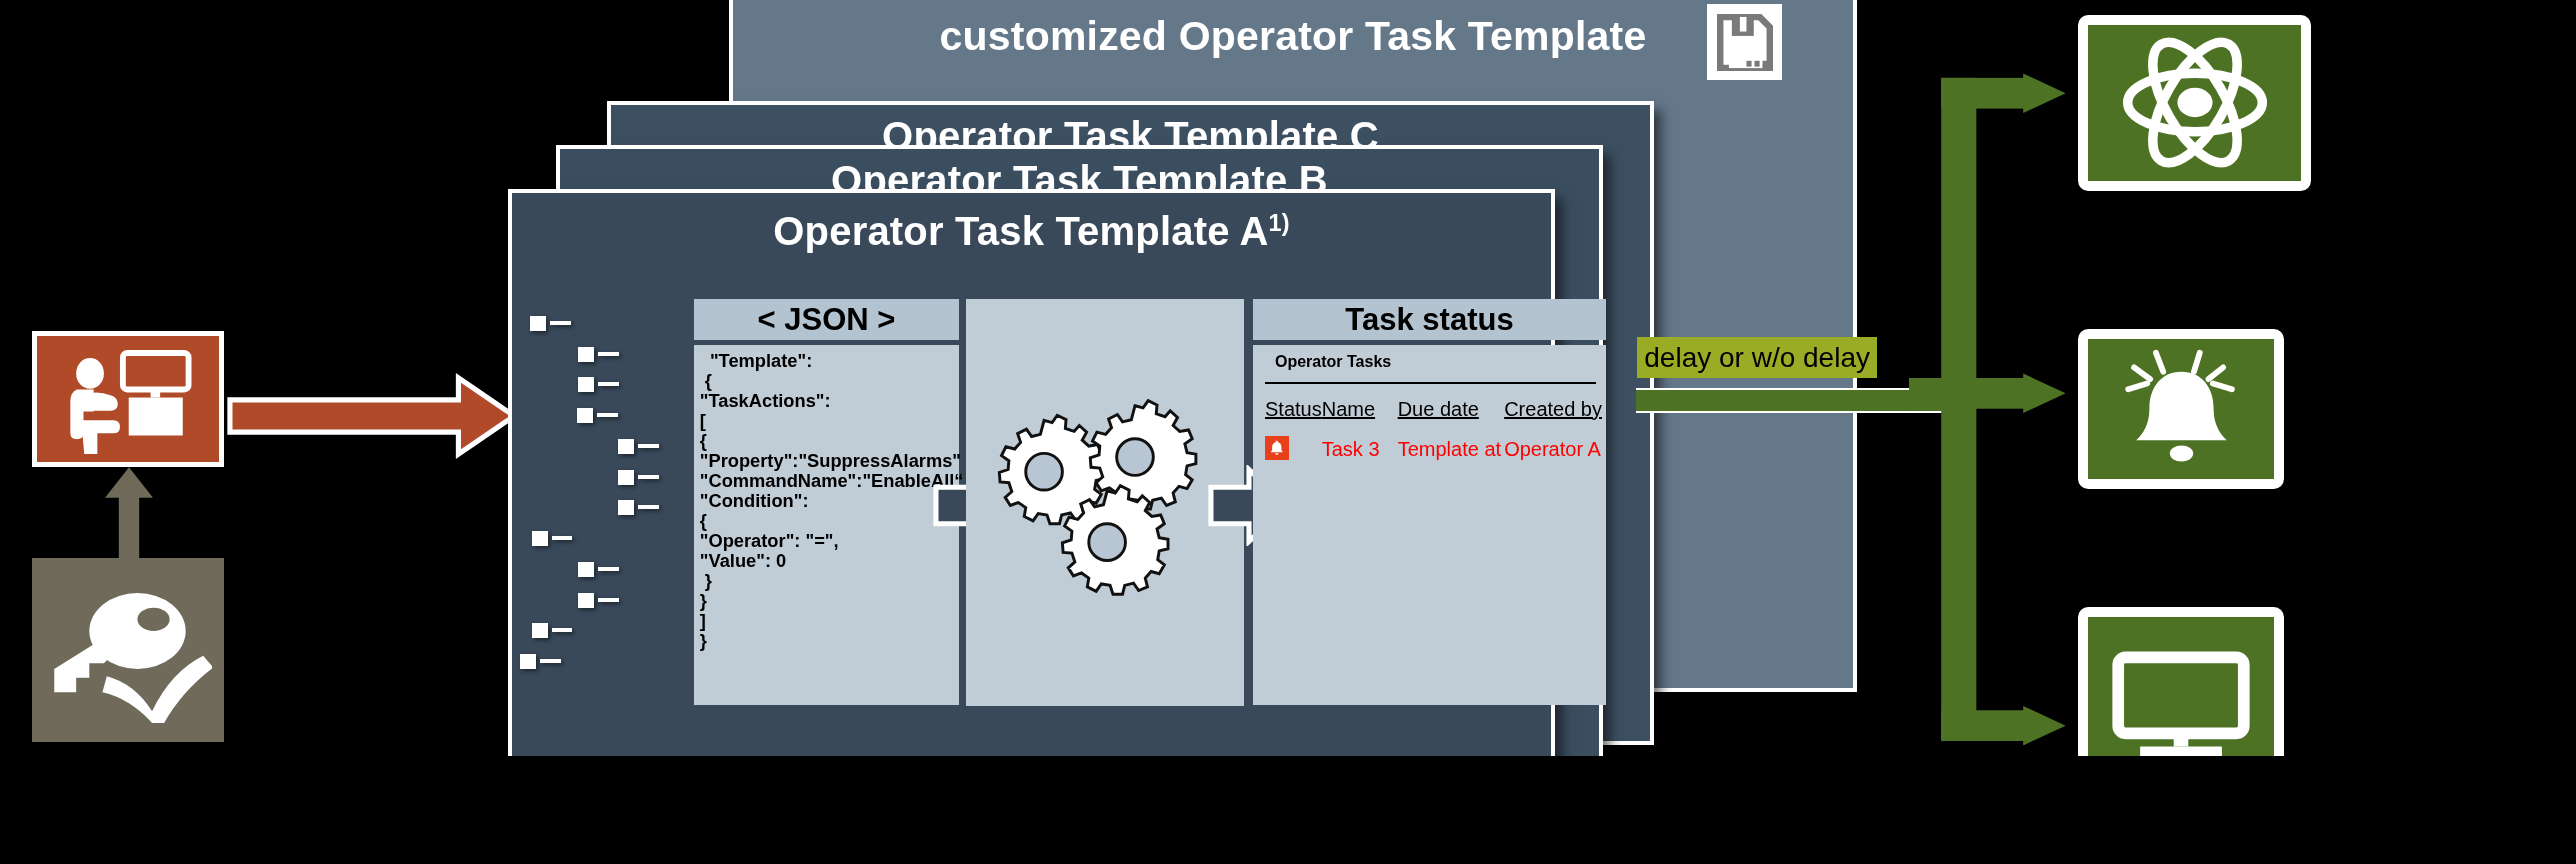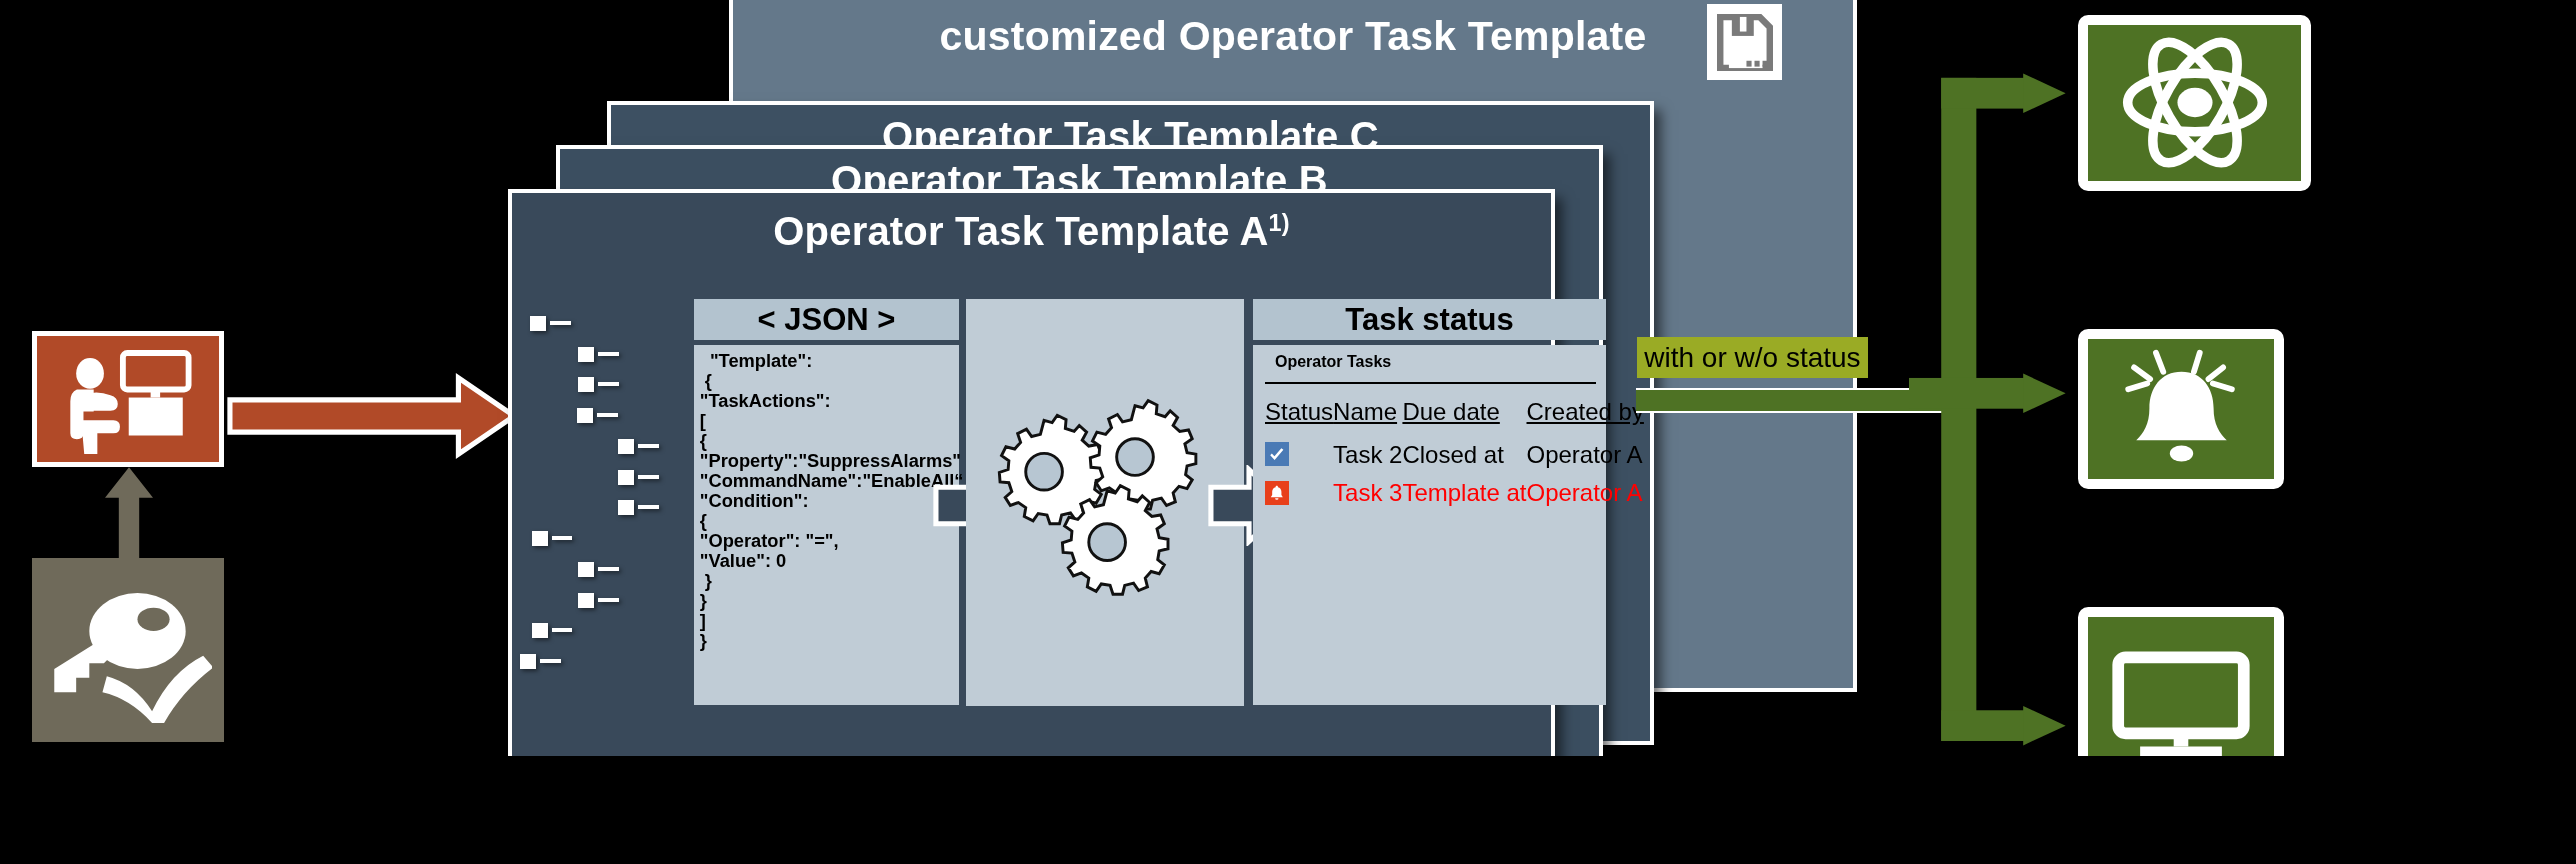--- a/index.html
+++ b/index.html
@@ -178,21 +178,21 @@
     font-size: 16px; font-weight: bold; color: #000000;
   }
   #tasks-rule {
     position: absolute;
     left: 1265px; top: 382px; width: 331px; height: 2.2px; background: #000000;
   }
   #tasks-table {
     position: absolute;
     left: 1265px; top: 395px; width: 337px;
     border-collapse: collapse;
-    font-size: 24px;
+    font-size: 20px;
     color: #000000;
   }
   #tasks-table th {
     font-weight: normal;
     text-decoration: underline;
     text-align: left;
     padding: 2.9px 0 10.2px 0;
     white-space: nowrap;
   }
   #tasks-table td {
@@ -414,49 +414,37 @@
   <table id="tasks-table">
     <thead>
       <tr>
         <th class="col-status">Status</th>
         <th class="col-name">Name</th>
         <th class="col-due">Due date</th>
         <th>Created by</th>
       </tr>
     </thead>
     <tbody>
-      <tr>
-        <td>
-          <span class="status-chip chip-blue">
-            <svg width="17.6" height="17.6" viewBox="0 0 24 24">
-              <path d="M3 12.5 L9 19 L21 5 L18.2 3 L8.8 14 L5.2 10.4 Z" fill="#ffffff"></path>
-            </svg>
-          </span>
-        </td>
-        <td>Task 2</td>
-        <td>Closed at</td>
-        <td>Operator A</td>
-      </tr>
       <tr class="expired">
         <td>
           <span class="status-chip chip-red">
             <svg width="17.6" height="17.6" viewBox="0 0 24 24">
               <path d="M12 2.5c-.9 0-1.6.7-1.6 1.6v.5C7.6 5.3 5.7 7.7 5.7 10.6v4.3L3.8 18h16.4l-1.9-3.1v-4.3c0-2.9-1.9-5.3-4.7-6v-.5c0-.9-.7-1.6-1.6-1.6z" fill="#ffffff"></path>
               <path d="M9.7 19.3a2.3 2.3 0 0 0 4.6 0z" fill="#ffffff"></path>
             </svg>
           </span>
         </td>
         <td>Task 3</td>
         <td>Template at</td>
         <td>Operator A</td>
       </tr>
     </tbody>
   </table>
 
-  <div id="delay-label">with or w/o status</div>
+  <div id="delay-label">delay or w/o delay</div>
   <div id="green-feed"></div>
 
   <svg id="green-tree" viewBox="0 0 250 970">
     <g fill="#4e7224">
 
       <rect x="44" y="8" width="48" height="906"></rect>
 
       <rect x="44" y="8" width="120" height="42"></rect>
       <path d="M156 2 L214 29 L156 56 Z"></path>
 

